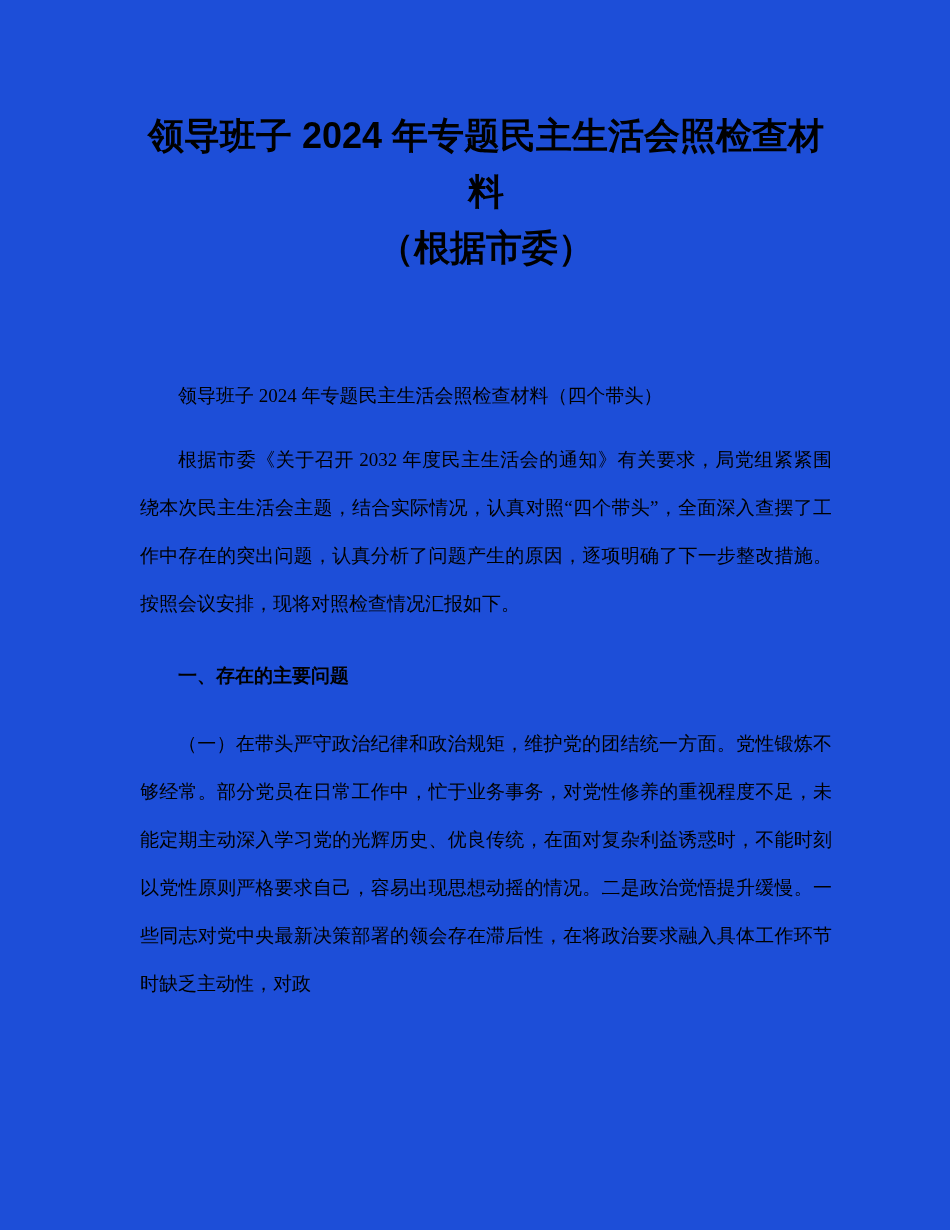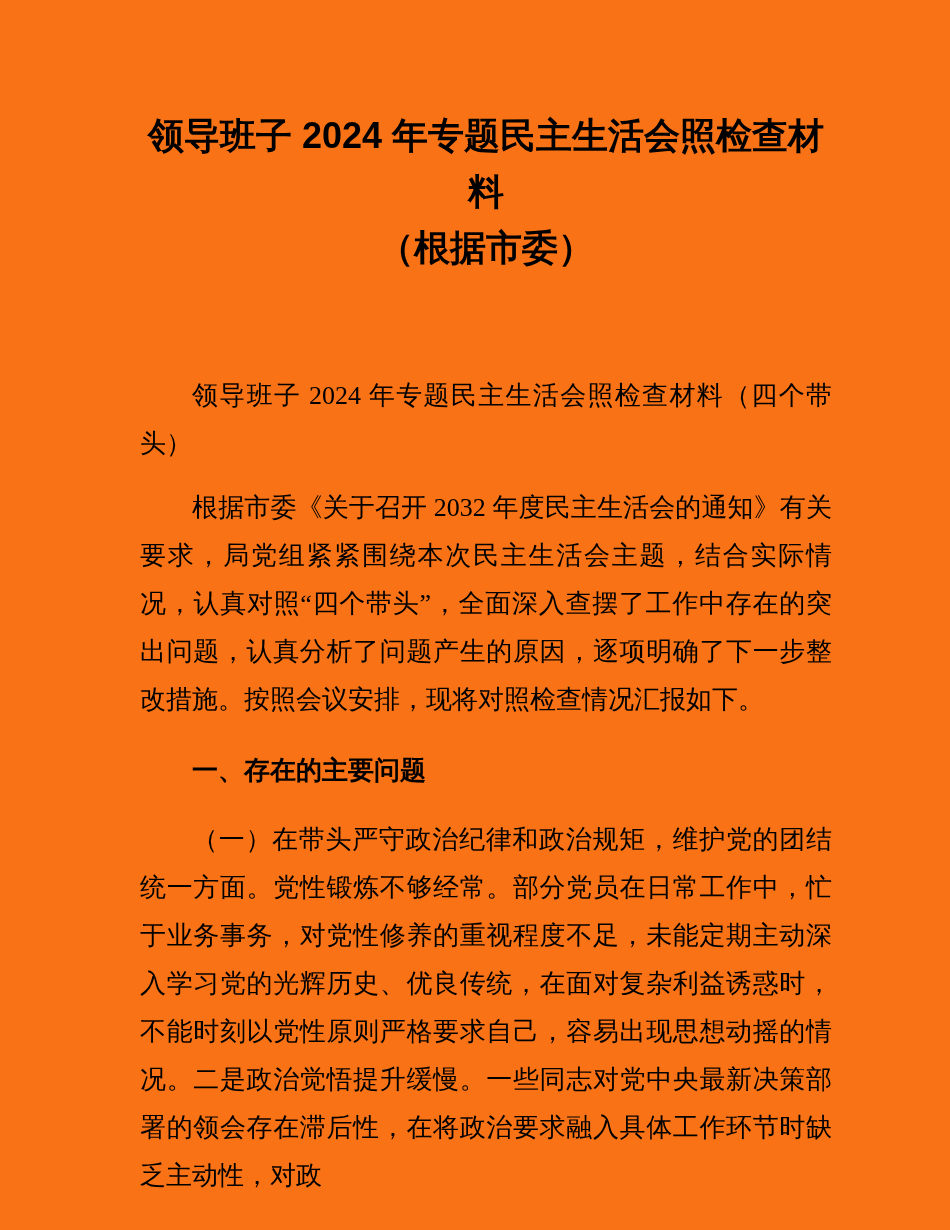--- a/index.html
+++ b/index.html
@@ -12,46 +12,46 @@
     width: 950px;
     height: 1230px;
     overflow: hidden;
     font-family: "Liberation Serif", "DejaVu Serif", serif;
     color: #000000;
   }
 
   .page {
     width: 950px;
     height: 1230px;
-    background: #f97316;
+    background: #1d4ed8;
     padding: 108px 118px 0 140px;
   }
 
   .doc-title {
     text-align: center;
     font-family: "Liberation Sans", "DejaVu Sans", sans-serif;
     font-weight: bold;
     font-size: 36px;
     line-height: 56px;
     color: #000000;
     margin-bottom: 96px;
   }
 
   .doc-body p {
-    font-size: 26px;
+    font-size: 19px;
     line-height: 48px;
     text-align: justify;
     text-indent: 2em;
     margin: 0 0 16px 0;
     color: #000000;
     word-break: break-all;
   }
 
   .doc-body p.heading {
-    font-family: Liberation Mono, monospace;
+    font-family: Liberation Sans, sans-serif;
     font-weight: bold;
     margin-top: 24px;
     margin-bottom: 20px;
     text-align: left;
   }
 </style>
 </head>
 <body>
 
 <div class="page">

